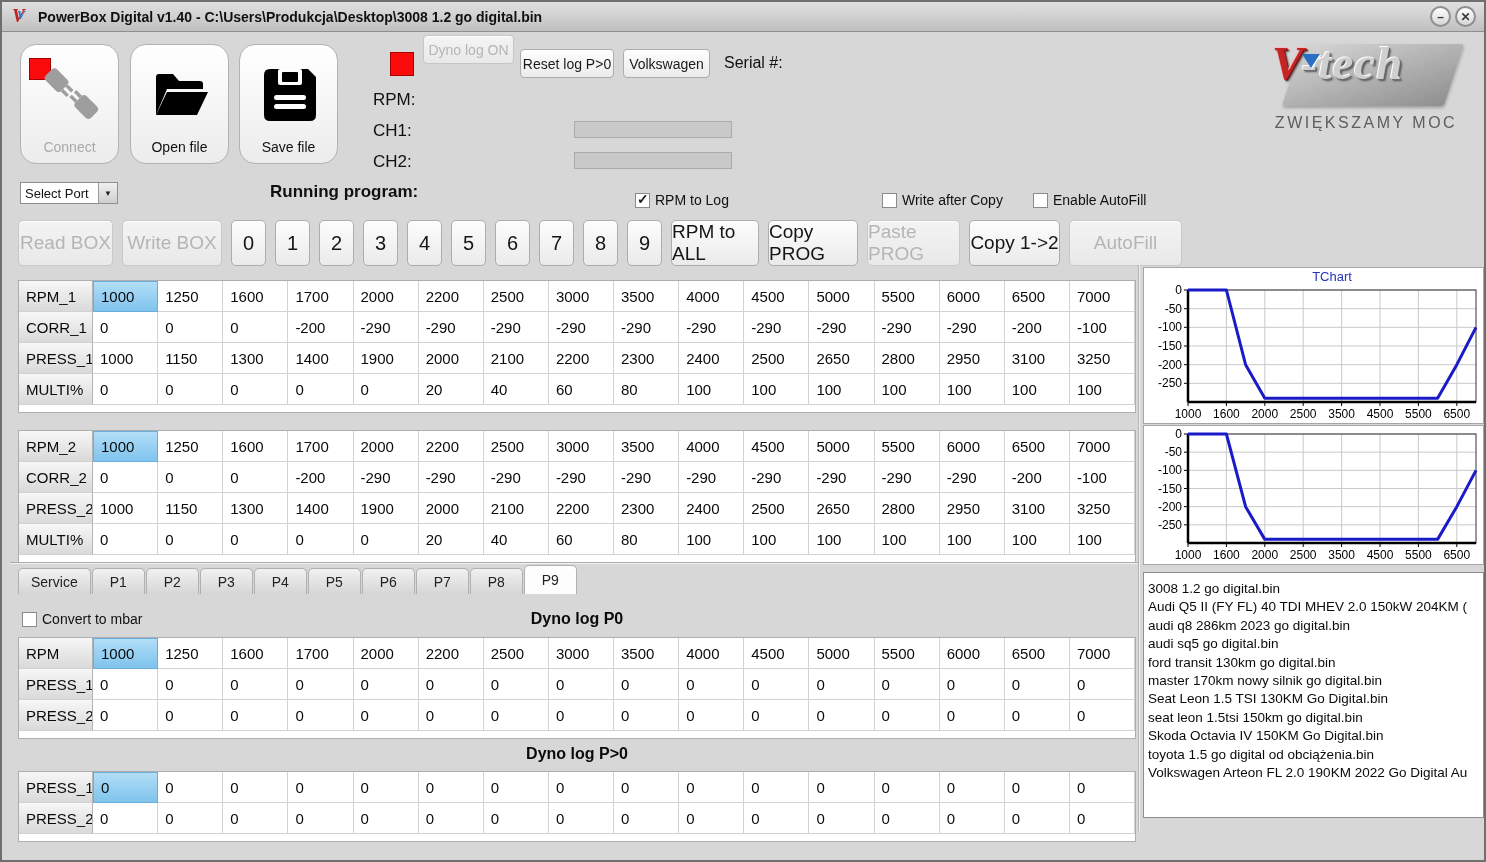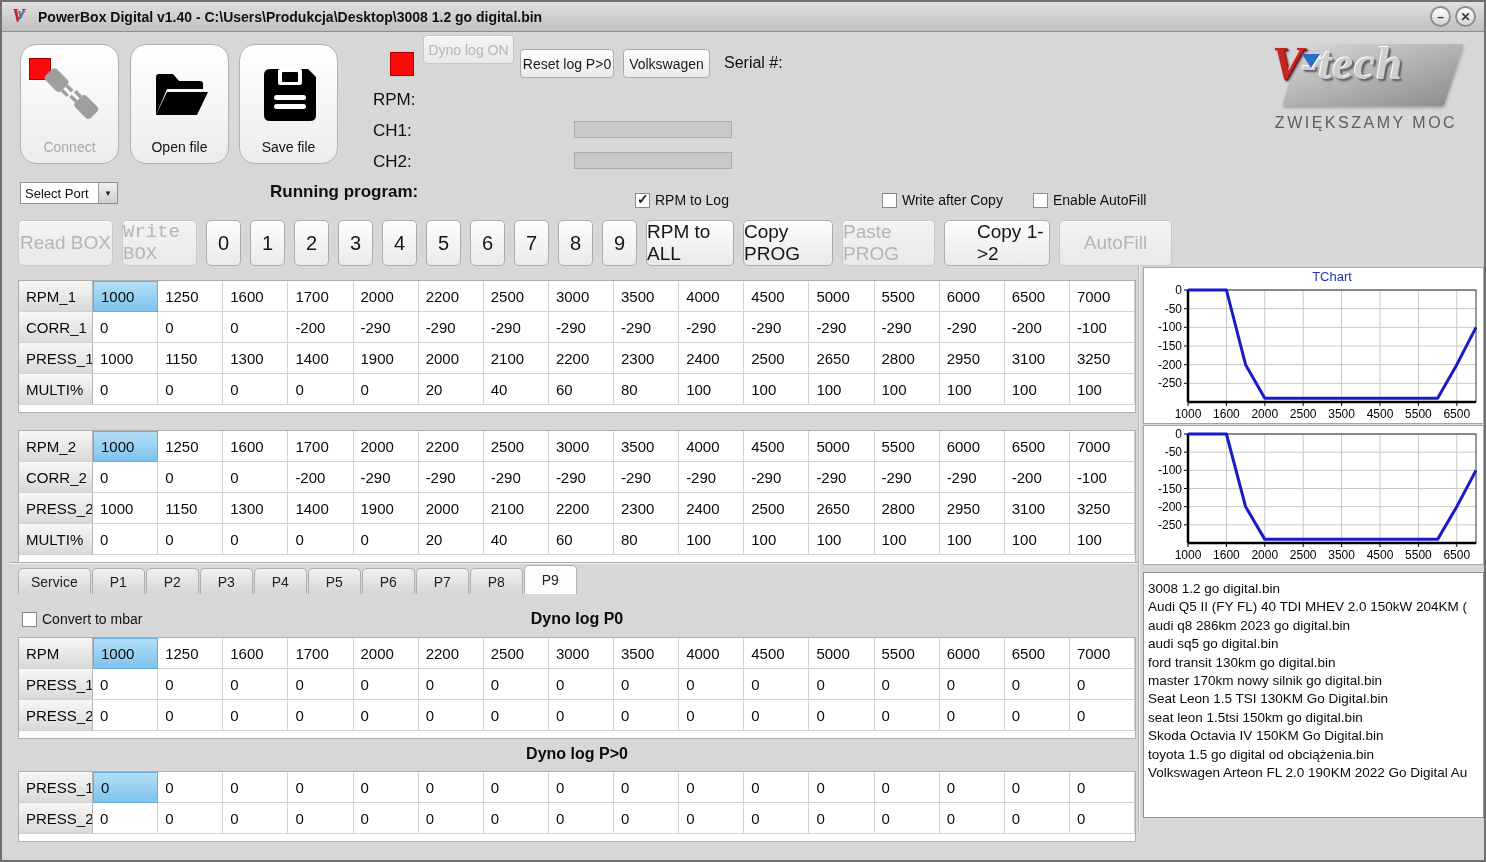--- a/index.html
+++ b/index.html
@@ -188,37 +188,37 @@
     <span class="cb" id="cb-writecopy"></span>
     <span class="cb-label">Write after Copy</span>
   </div>
   <div class="cbwrap" style="left:1031px; top:190px;">
     <span class="cb" id="cb-autofill"></span>
     <span class="cb-label">Enable AutoFill</span>
   </div>
 
   <div class="actionrow">
     <div class="abtn disabled" style="width:95px;">Read BOX</div>
-    <div class="abtn disabled" style="width:75px;font-family:Liberation Mono, monospace;">Write BOX</div>
+    <div class="abtn disabled" style="width:100px;">Write BOX</div>
     <span id="digits" style="display:flex; gap:9px;">
         <div class="abtn digit">0</div>
         <div class="abtn digit">1</div>
         <div class="abtn digit">2</div>
         <div class="abtn digit">3</div>
         <div class="abtn digit">4</div>
         <div class="abtn digit">5</div>
         <div class="abtn digit">6</div>
         <div class="abtn digit">7</div>
         <div class="abtn digit">8</div>
         <div class="abtn digit">9</div>
       </span>
     <div class="abtn" style="width:88px;">RPM to ALL</div>
     <div class="abtn" style="width:90px;">Copy PROG</div>
     <div class="abtn disabled" style="width:93px;">Paste PROG</div>
-    <div class="abtn" style="width:106px;padding-left:32px;">Copy 1-&gt;2</div>
+    <div class="abtn" style="width:91px;">Copy 1-&gt;2</div>
     <div class="abtn disabled" style="width:113px;">AutoFill</div>
   </div>
 
   <div class="ptable" style="left: 16px; top: 278px; grid-template-columns: 74px repeat(16, 1fr);">
       <div class="cell label">RPM_1</div>
       <div class="cell sel">1000</div>
       <div class="cell">1250</div>
       <div class="cell">1600</div>
       <div class="cell">1700</div>
       <div class="cell">2000</div>

